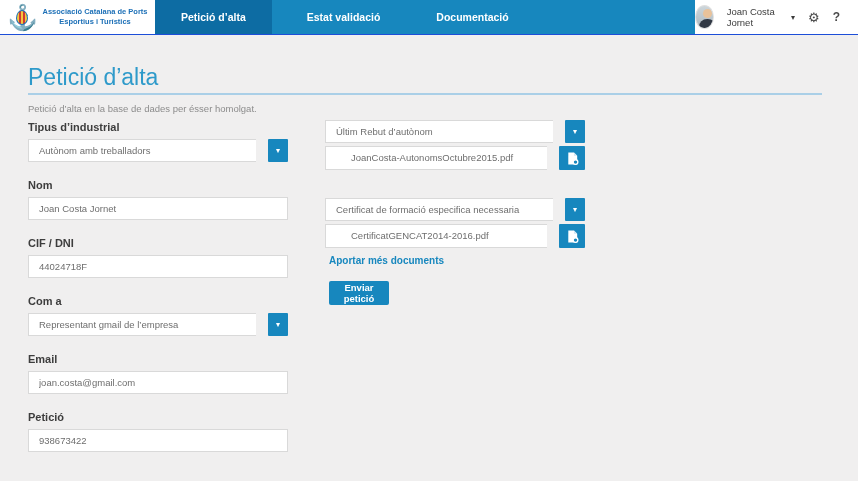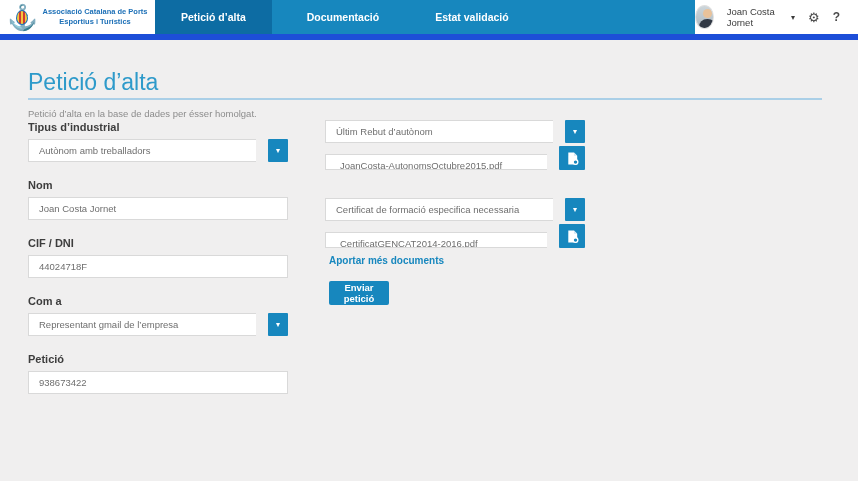--- a/index.html
+++ b/index.html
@@ -8,21 +8,21 @@
     background:#f0efef;
     font-family:"Liberation Sans", sans-serif;
     position:relative;
     overflow:hidden;
     -webkit-font-smoothing:antialiased;
   }
   
   .header{
     display:flex;align-items:stretch;
     height:34px;background:#ffffff;
-    border-bottom:6px solid #1d4ed8;
+    border-bottom:1px solid #1d4ed8;
   }
   .logo-area{
     flex:0 0 155px;display:flex;align-items:center;justify-content:center;gap:5px;
   }
   .logo-mark{position:relative;width:30px;height:30px;flex:0 0 30px;}
   .anchor-glyph{position:absolute;left:0;top:0;width:30px;height:30px;
     font-size:25px;line-height:30px;color:#1d70b7;text-align:center;}
   .shield{position:absolute;left:9px;top:8px;width:12px;height:15px;
     border-radius:50%/55% 55% 45% 45%;
     background:repeating-linear-gradient(90deg,#f5c640 0 2px,#d23b2f 2px 4px);
@@ -80,22 +80,22 @@
     white-space:nowrap;overflow:hidden;box-sizing:border-box;
   }
   .sel-btn{
     flex:0 0 20px;background:#1787be;display:flex;align-items:center;justify-content:center;
     cursor:pointer;border-radius:1px;
   }
   .sel-btn span{color:#ffffff;font-size:8px;line-height:1;}
   .file-row{height:24px;margin-top:3px;}
   .file-text{
     flex:1;background:#ffffff;border:1px solid #d9d9d9;border-right:none;
-    font-size:9.5px;color:#6e6e6e;line-height:22px;padding-left:14px;
-    white-space:nowrap;overflow:hidden;box-sizing:border-box;margin-top:8px;
+    font-size:9.5px;color:#6e6e6e;line-height:22px;padding-left:25px;
+    white-space:nowrap;overflow:hidden;box-sizing:border-box;
   }
   .file-btn{
     flex:0 0 26px;background:#1787be;display:flex;align-items:center;justify-content:center;
     cursor:pointer;border-radius:1px;
   }
   .gap-lg{height:28px;}
   .add-link{
     display:inline-block;margin:7px 0 0 4px;
     font-size:10px;font-weight:bold;color:#1787be;cursor:pointer;text-decoration:none;
   }
@@ -114,22 +114,22 @@
       <span class="anchor-glyph">⚓</span>
       <span class="shield"></span>
     </span>
     <span class="logo-text">
       <span>Associació Catalana de Ports</span><br>
       <span>Esportius i Turístics</span>
     </span>
   </div>
   <div class="nav">
     <div class="tab active">Petició d’alta</div>
+    <div class="tab">Estat validació</div>
     <div class="tab">Documentació</div>
-    <div class="tab">Estat validació</div>
   </div>
   <div class="user-area">
     <span class="avatar">
       <span class="head"></span>
       <span class="collar"></span>
       <span class="torso"></span>
     </span>
     <span class="user-name">Joan Costa Jornet</span>
     <span class="caret-sm">▾</span>
     <span class="hdr-icon">⚙</span>
@@ -170,20 +170,24 @@
     <div class="group">
       <span class="f-label">Com a</span>
       <div class="sel-row">
         <div class="sel-text">Representant gmail de l’empresa</div>
         <div class="sel-btn">
           <span>▾</span>
         </div>
       </div>
     </div>
 
+    <div class="group">
+      <span class="f-label">Email</span>
+      <input class="txt-input" type="text" value="joan.costa@gmail.com" style="">
+    </div>
 
     <div class="group">
       <span class="f-label">Petició</span>
       <input class="txt-input" type="text" value="938673422" style="">
     </div>
 
   </div>
 
   <div class="col-right">
 

